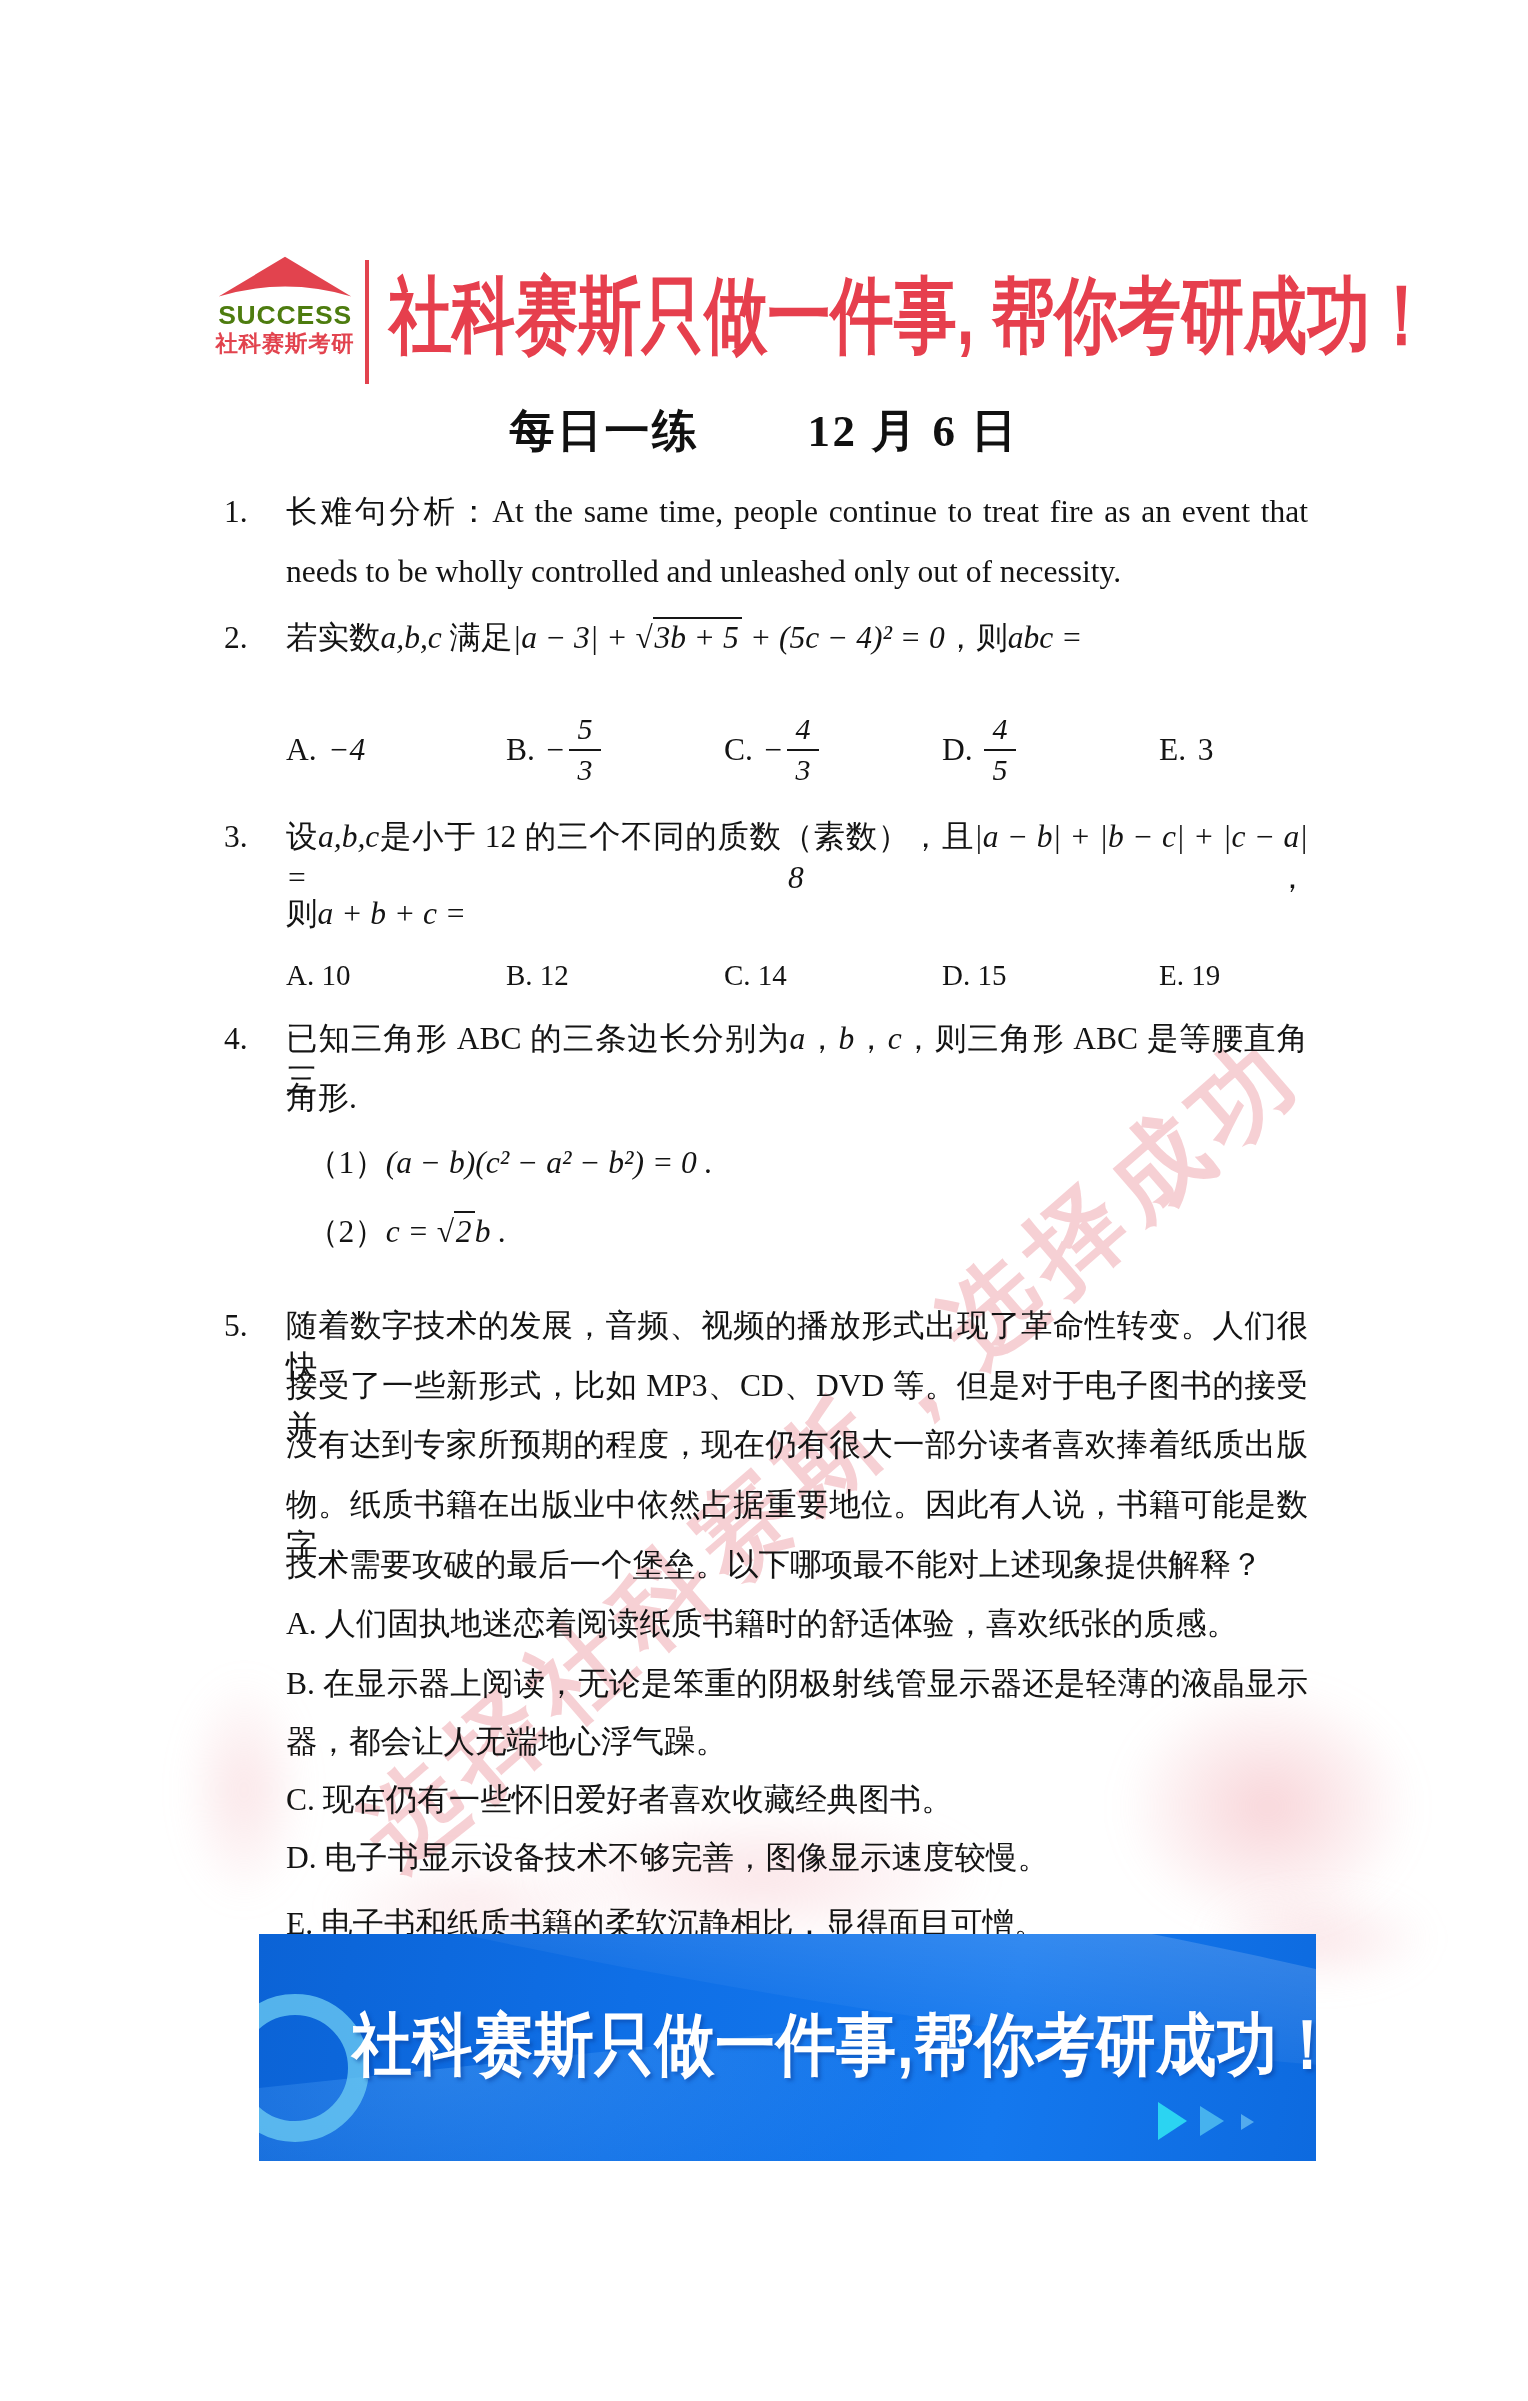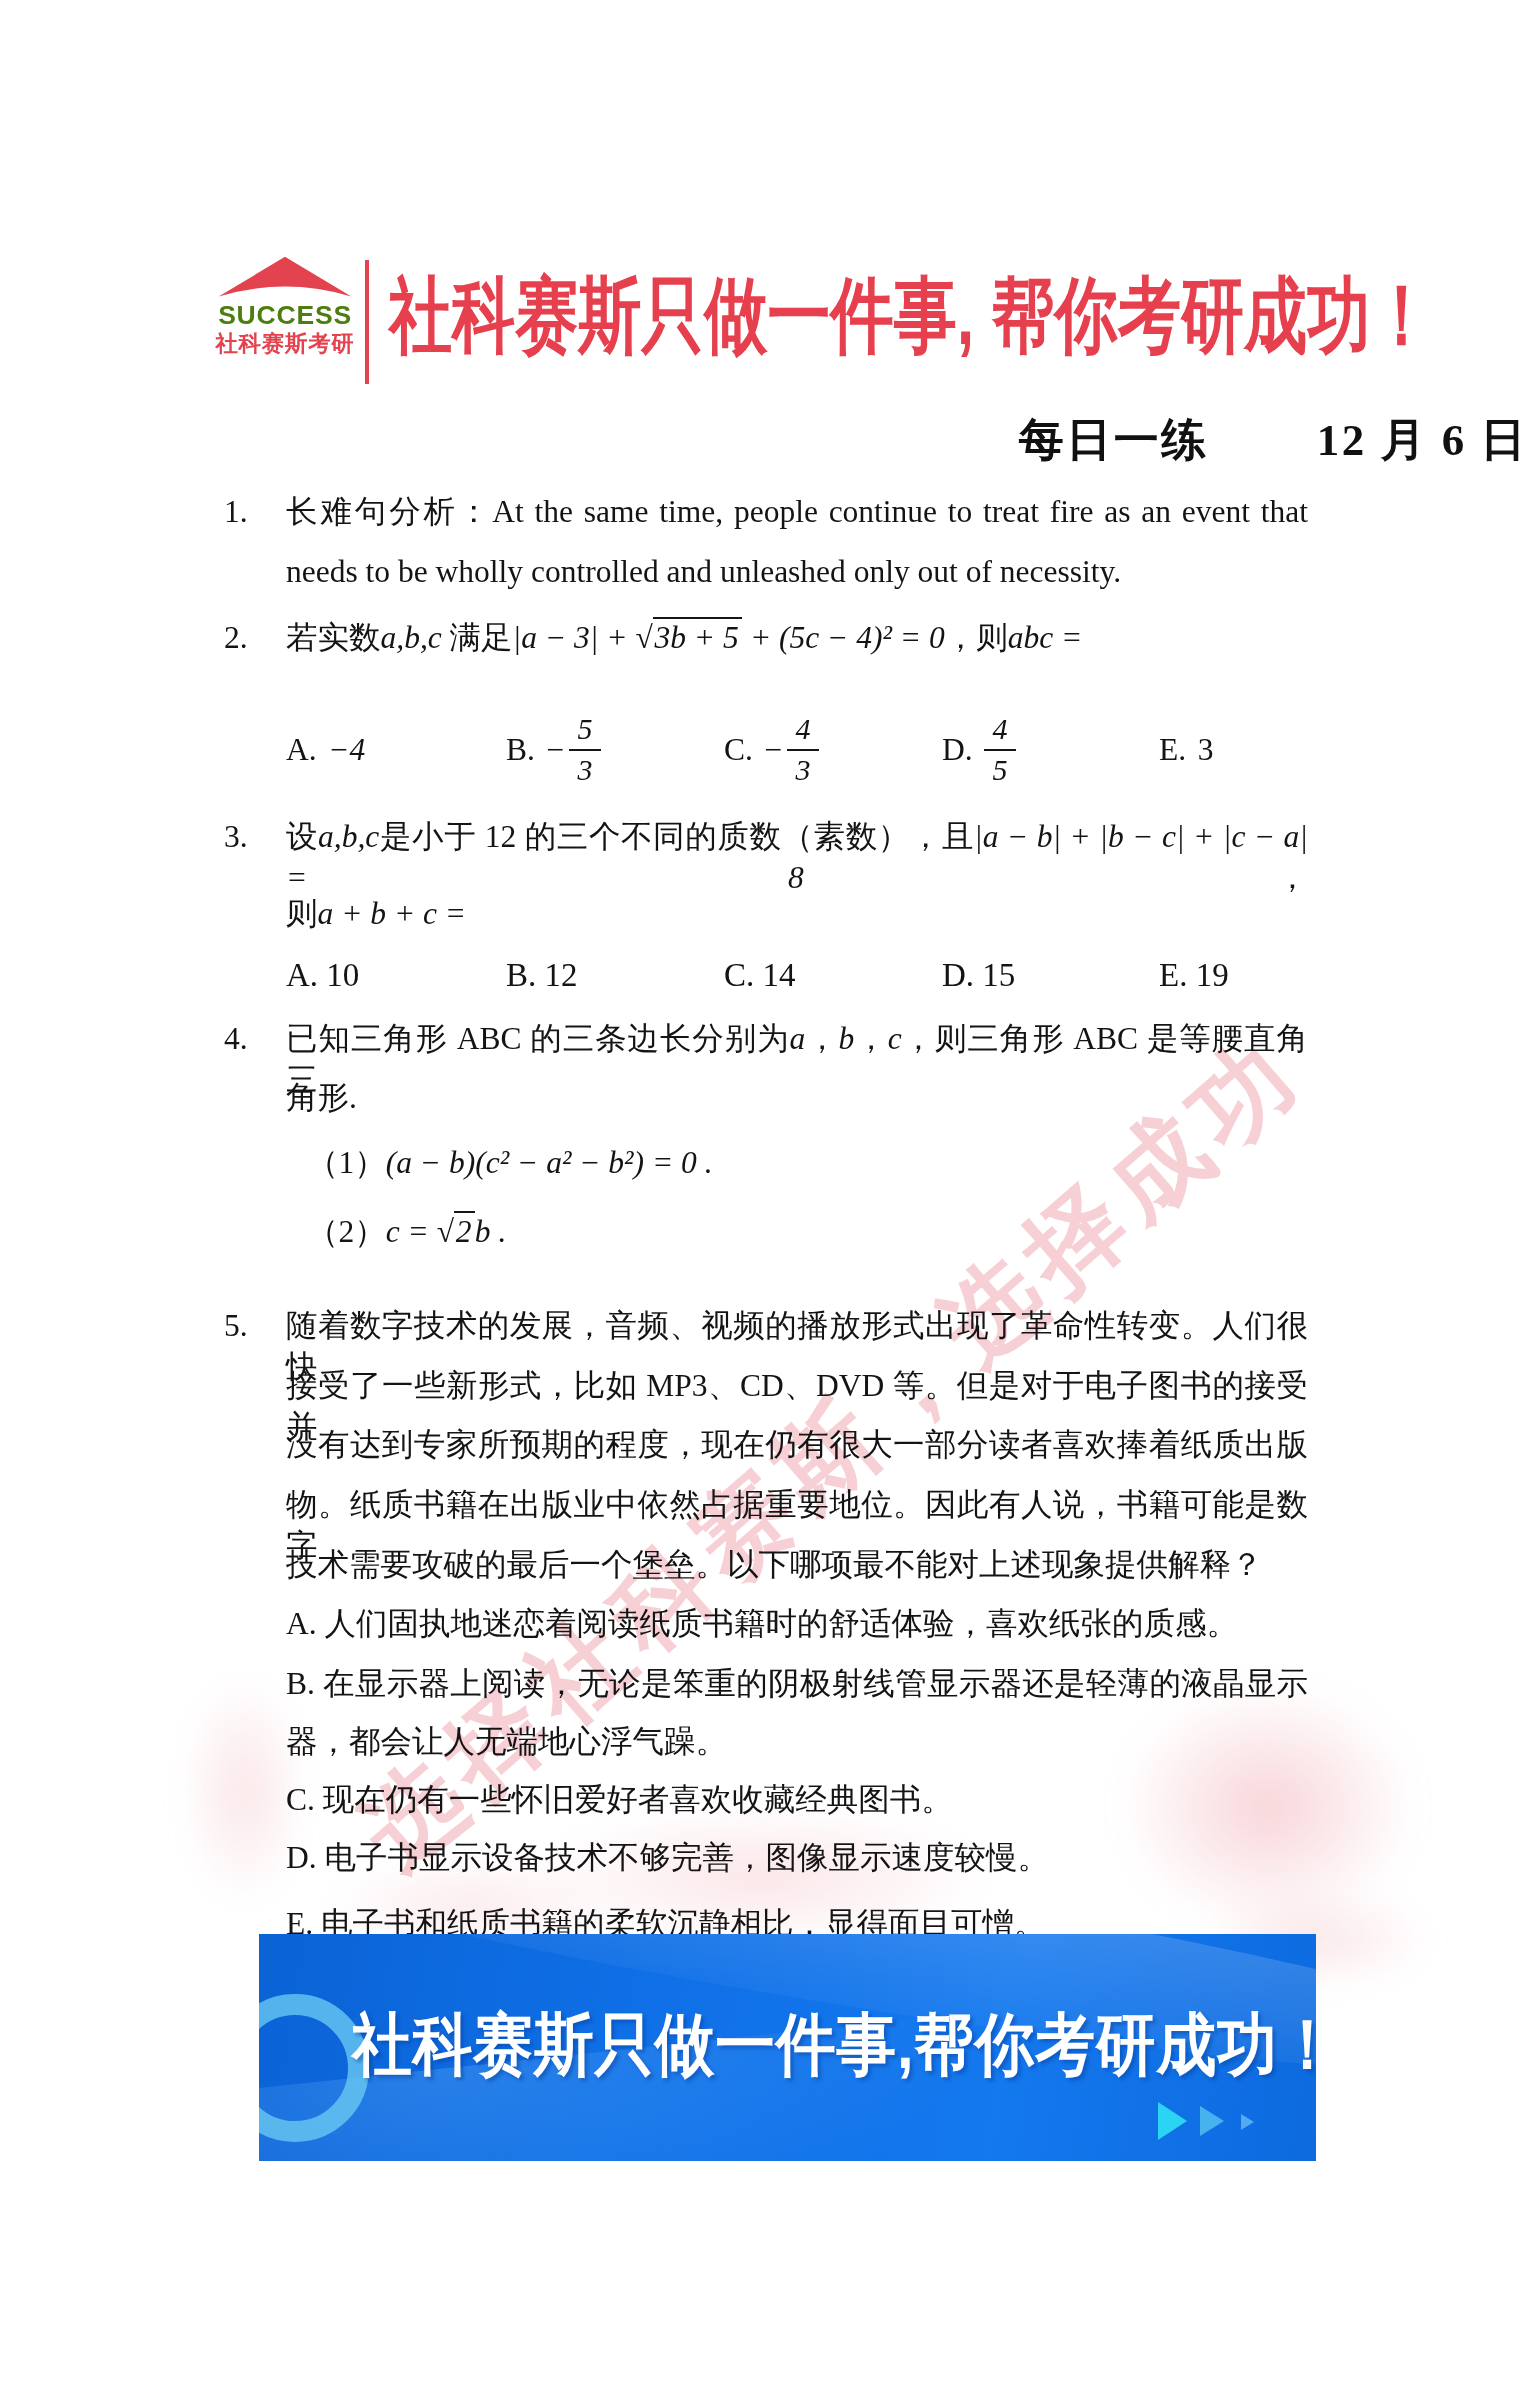--- a/index.html
+++ b/index.html
@@ -13,21 +13,21 @@
     font-size:26.5px;letter-spacing:0.8px;color:#4d7c0f;}
   .logo-sub{left:209px;top:328px;width:152px;text-align:center;
     font-family:"Liberation Sans","DejaVu Sans",sans-serif;font-weight:bold;
     font-size:22.4px;color:#e2434e;letter-spacing:0.8px;}
   .hdr-divider{left:365px;top:260px;width:4.1px;height:124px;background:#e2434e;}
   .hdr-slogan{left:389px;top:273px;font-family:"Liberation Sans","DejaVu Sans",sans-serif;
     font-weight:bold;font-size:83px;line-height:86px;color:#e63f4d;white-space:nowrap;
     transform:scale(0.76,1);transform-origin:0 0;letter-spacing:0px;}
 
   
-  .page-title{left:0;top:406px;width:1528px;text-align:right;font-size:45px;line-height:68px;
+  .page-title{left:0;top:406px;width:1528px;text-align:center;font-size:45px;line-height:50px;
     font-weight:bold;color:#111;}
   .page-title .t1{font-family:"Liberation Sans","DejaVu Sans",sans-serif;letter-spacing:2.5px;}
   .page-title .t2{font-family:"Liberation Serif","DejaVu Serif",serif;margin-left:108px;letter-spacing:2.5px;}
 
   
   .content{left:224px;top:0;width:1087px;height:2401px;z-index:2;}
   .qnum{position:absolute;left:0;width:58px;font-size:31.5px;line-height:41px;}
   .line{position:absolute;left:62px;width:1022px;font-size:31.5px;line-height:41px;white-space:nowrap;}
   .jl{white-space:normal;text-align:justify;text-align-last:justify;}
   .it{font-style:italic;}
@@ -38,21 +38,21 @@
   
   .optrow{position:absolute;left:0;width:1087px;height:99px;}
   .optcell{position:absolute;top:0;height:99px;display:flex;align-items:center;font-size:31.5px;}
   .optcell .lab{margin-right:11.6px;}
   .frac{display:inline-block;text-align:center;vertical-align:middle;font-style:italic;font-size:30px;line-height:36px;}
   .frac .n{display:block;border-bottom:2.5px solid #161616;padding:0 8.3px 1.7px 8.3px;}
   .frac .d{display:block;padding-top:1.7px;}
   .sign{margin-right:5px;}
 
   
-  .sline{position:absolute;font-size:33px;line-height:41px;white-space:nowrap;}
+  .sline{position:absolute;font-size:29px;line-height:41px;white-space:nowrap;}
 
   
   .watermark{left:377px;top:1782px;z-index:1;font-size:98px;font-weight:bold;
     font-family:"Liberation Sans","DejaVu Sans",sans-serif;color:rgba(228,118,130,0.34);
     white-space:nowrap;letter-spacing:11.6px;transform:rotate(-41deg);transform-origin:0 50%;}
   .blob{border-radius:50%;filter:blur(15px);z-index:0;}
   .blob1{left:1119px;top:1682px;width:298px;height:249px;
     background:radial-gradient(ellipse at center,rgba(238,150,160,0.40),rgba(238,150,160,0) 70%);}
   .blob2{left:530px;top:1806px;width:464px;height:141px;
     background:radial-gradient(ellipse at center,rgba(243,180,188,0.35),rgba(243,180,188,0) 70%);}

